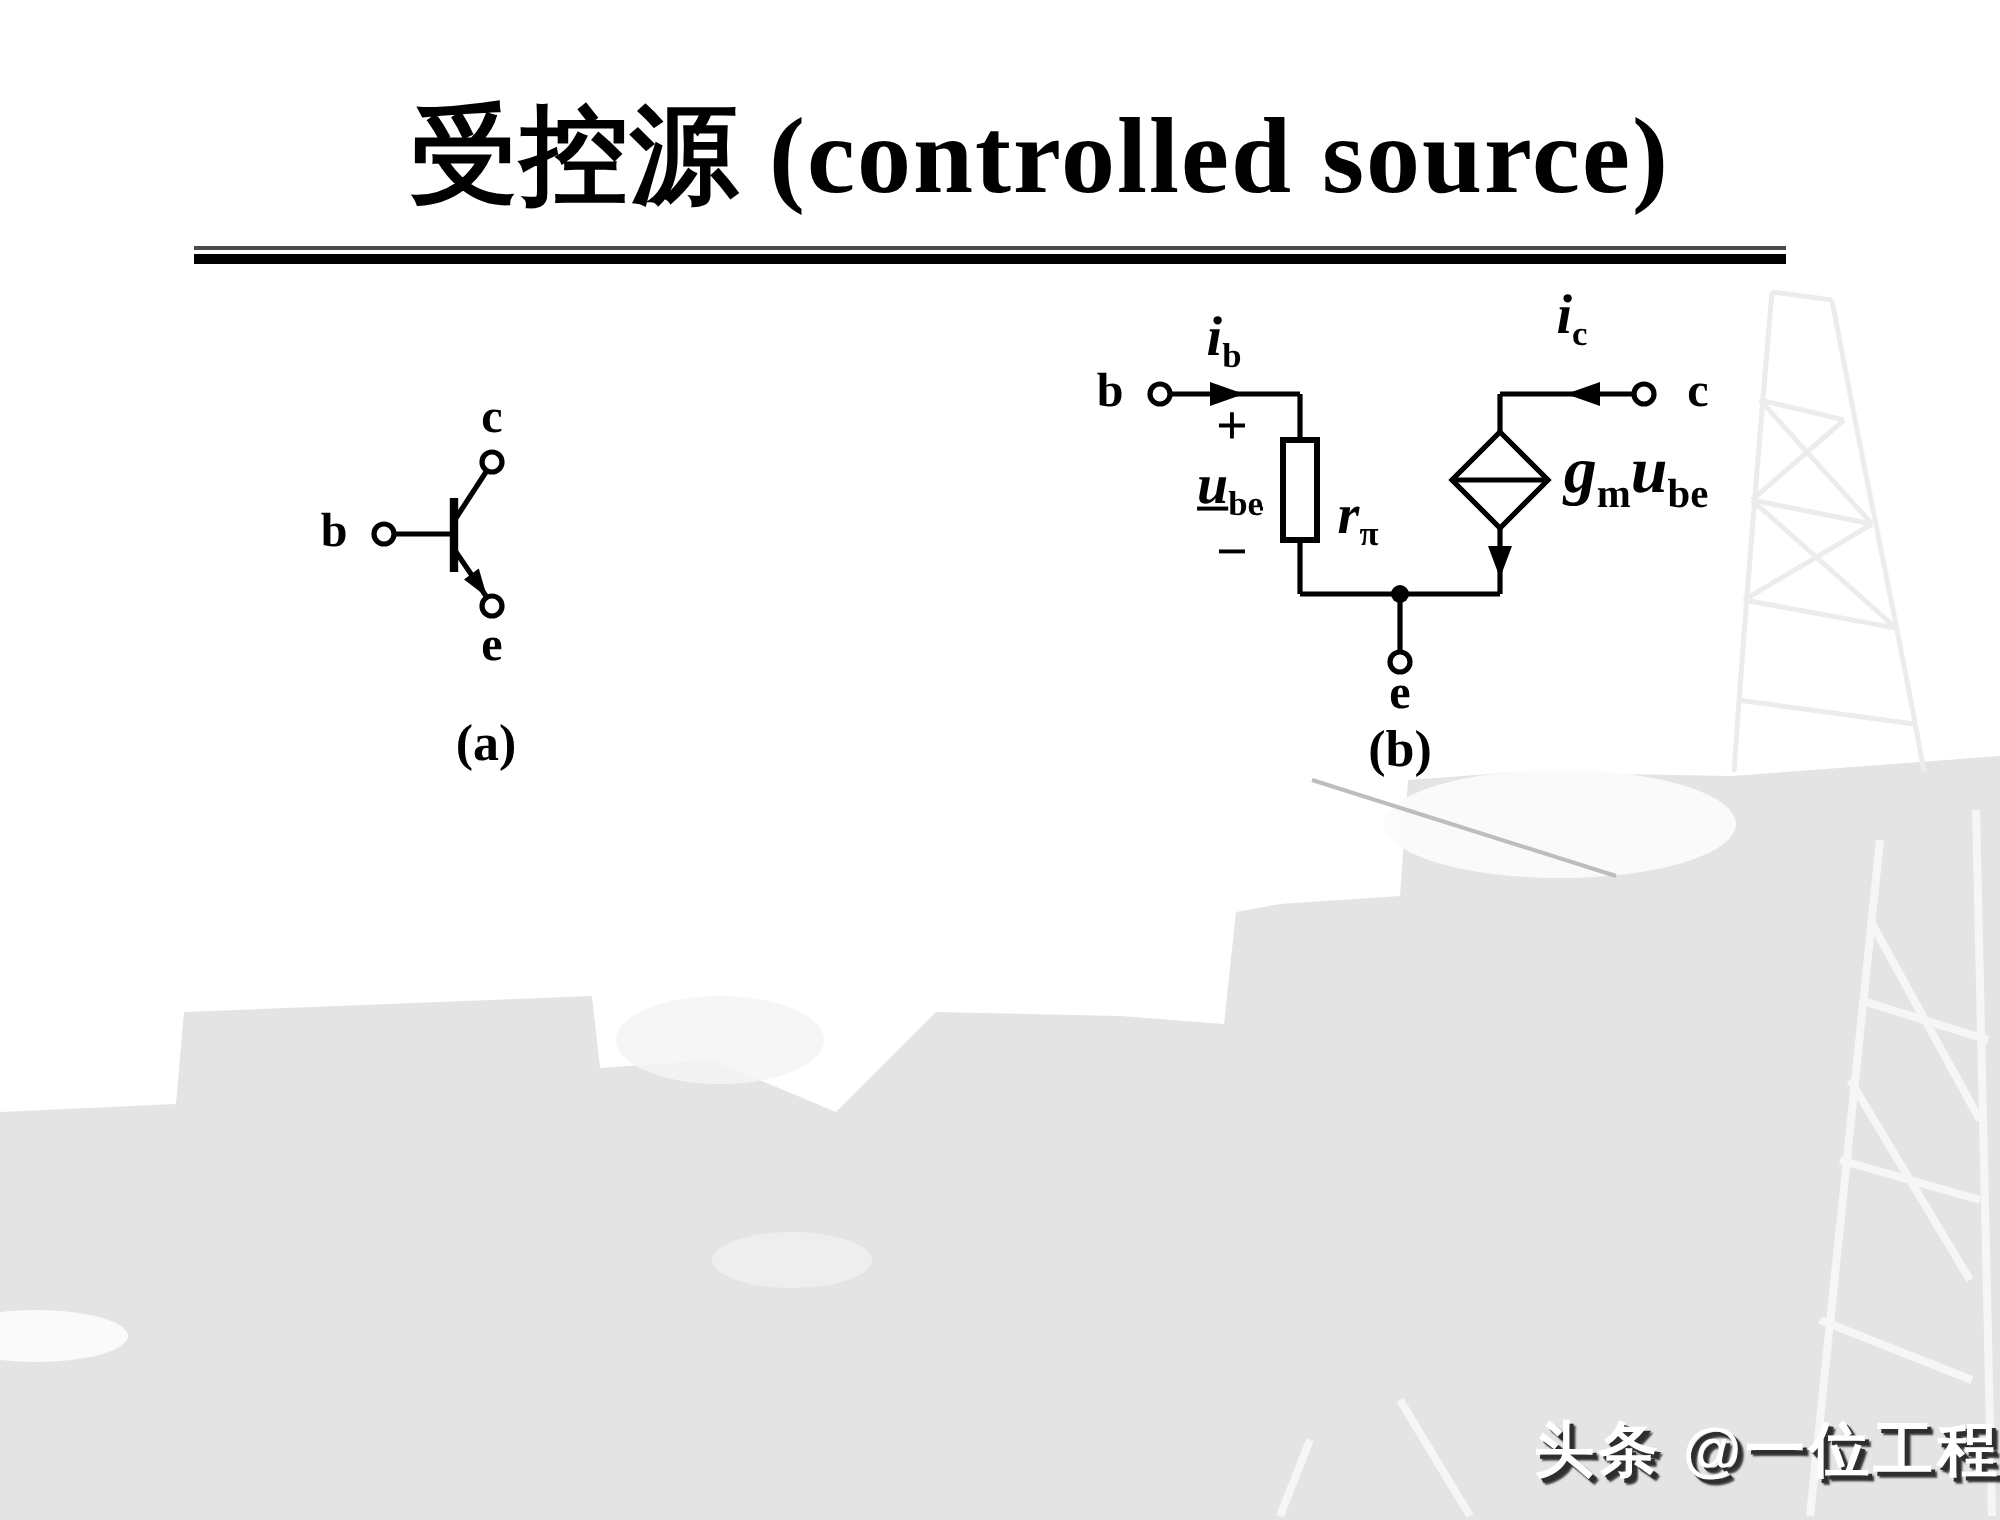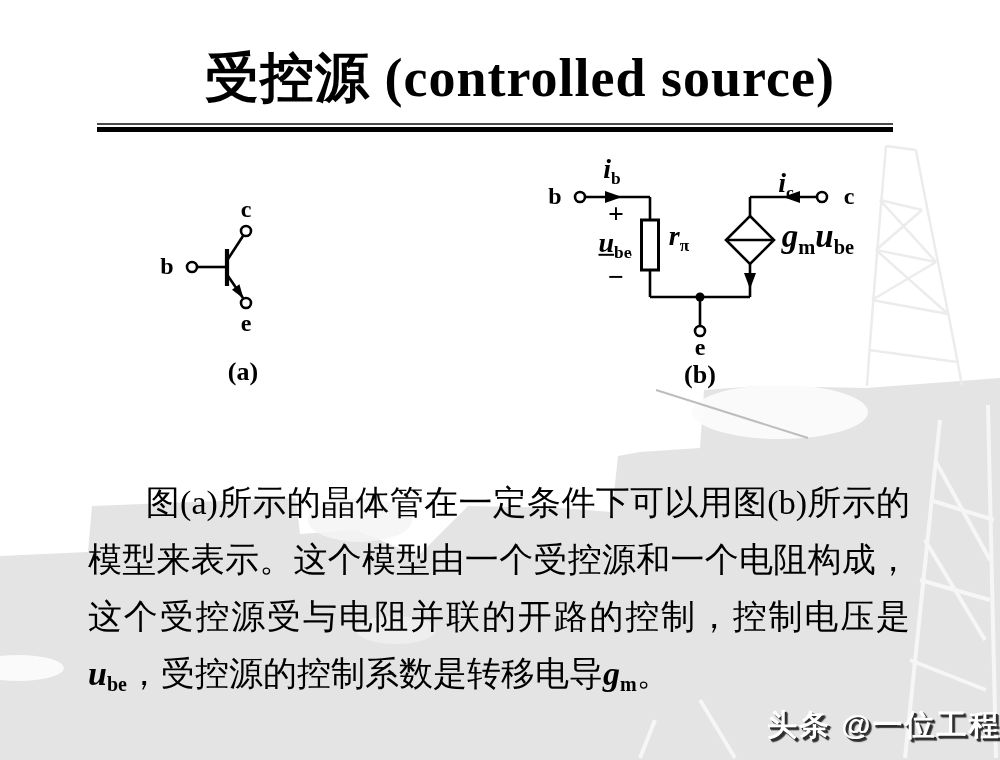--- a/index.html
+++ b/index.html
@@ -102,24 +102,23 @@
   <span class="lbl" style="left:246px;top:209px;">c</span>
   <span class="lbl" style="left:167px;top:266px;">b</span>
   <span class="lbl" style="left:246px;top:323px;">e</span>
   <span class="lbl cap" style="left:243px;top:372px;">(a)</span>
 
   <span class="lbl" style="left:555px;top:196px;">b</span>
   <span class="lbl math" style="left:612px;top:171px;"><i>i</i><sub>b</sub></span>
   <span class="lbl sign" style="left:616px;top:214px;">+</span>
   <span class="lbl math" style="left:615px;top:245px;text-decoration:underline;"><i>u</i><sub>be</sub></span>
   <span class="lbl sign" style="left:616px;top:277px;">−</span>
-  <span class="lbl math" style="left:679px;top:238px;"><i>r</i><sub>π</sub></span>
-  <span class="lbl math" style="left:786px;top:185px;text-align:center;"><i>i</i><sub>c</sub></span>
+  <span class="lbl math" style="left:679px;top:260px;"><i>r</i><sub>π</sub></span>
+  <span class="lbl math" style="left:786px;top:160px;text-align:center;"><i>i</i><sub>c</sub></span>
   <span class="lbl" style="left:849px;top:196px;">c</span>
   <span class="lbl math" style="left:818px;top:239px;font-size:33px;"><i>g</i><sub>m</sub><i>u</i><sub>be</sub></span>
   <span class="lbl" style="left:700px;top:347px;">e</span>
   <span class="lbl cap" style="left:700px;top:375px;">(b)</span>
 
-  <p class="para"><span>图(a)所示的晶体管在一定条件下可以用图(b)所示的模型来表示。这个模型由一个受控源和一个电阻构成，这个受控源受与电阻并联的开路的控制，控制电压是</span><i>u</i><sub>be</sub><span>，受控源的控制系数是转移电导</span><i>g</i><sub>m</sub><span>。</span></p>
 
   <div class="watermark">头条 @一位工程师</div>
 
 </div>
 
 </body></html>

